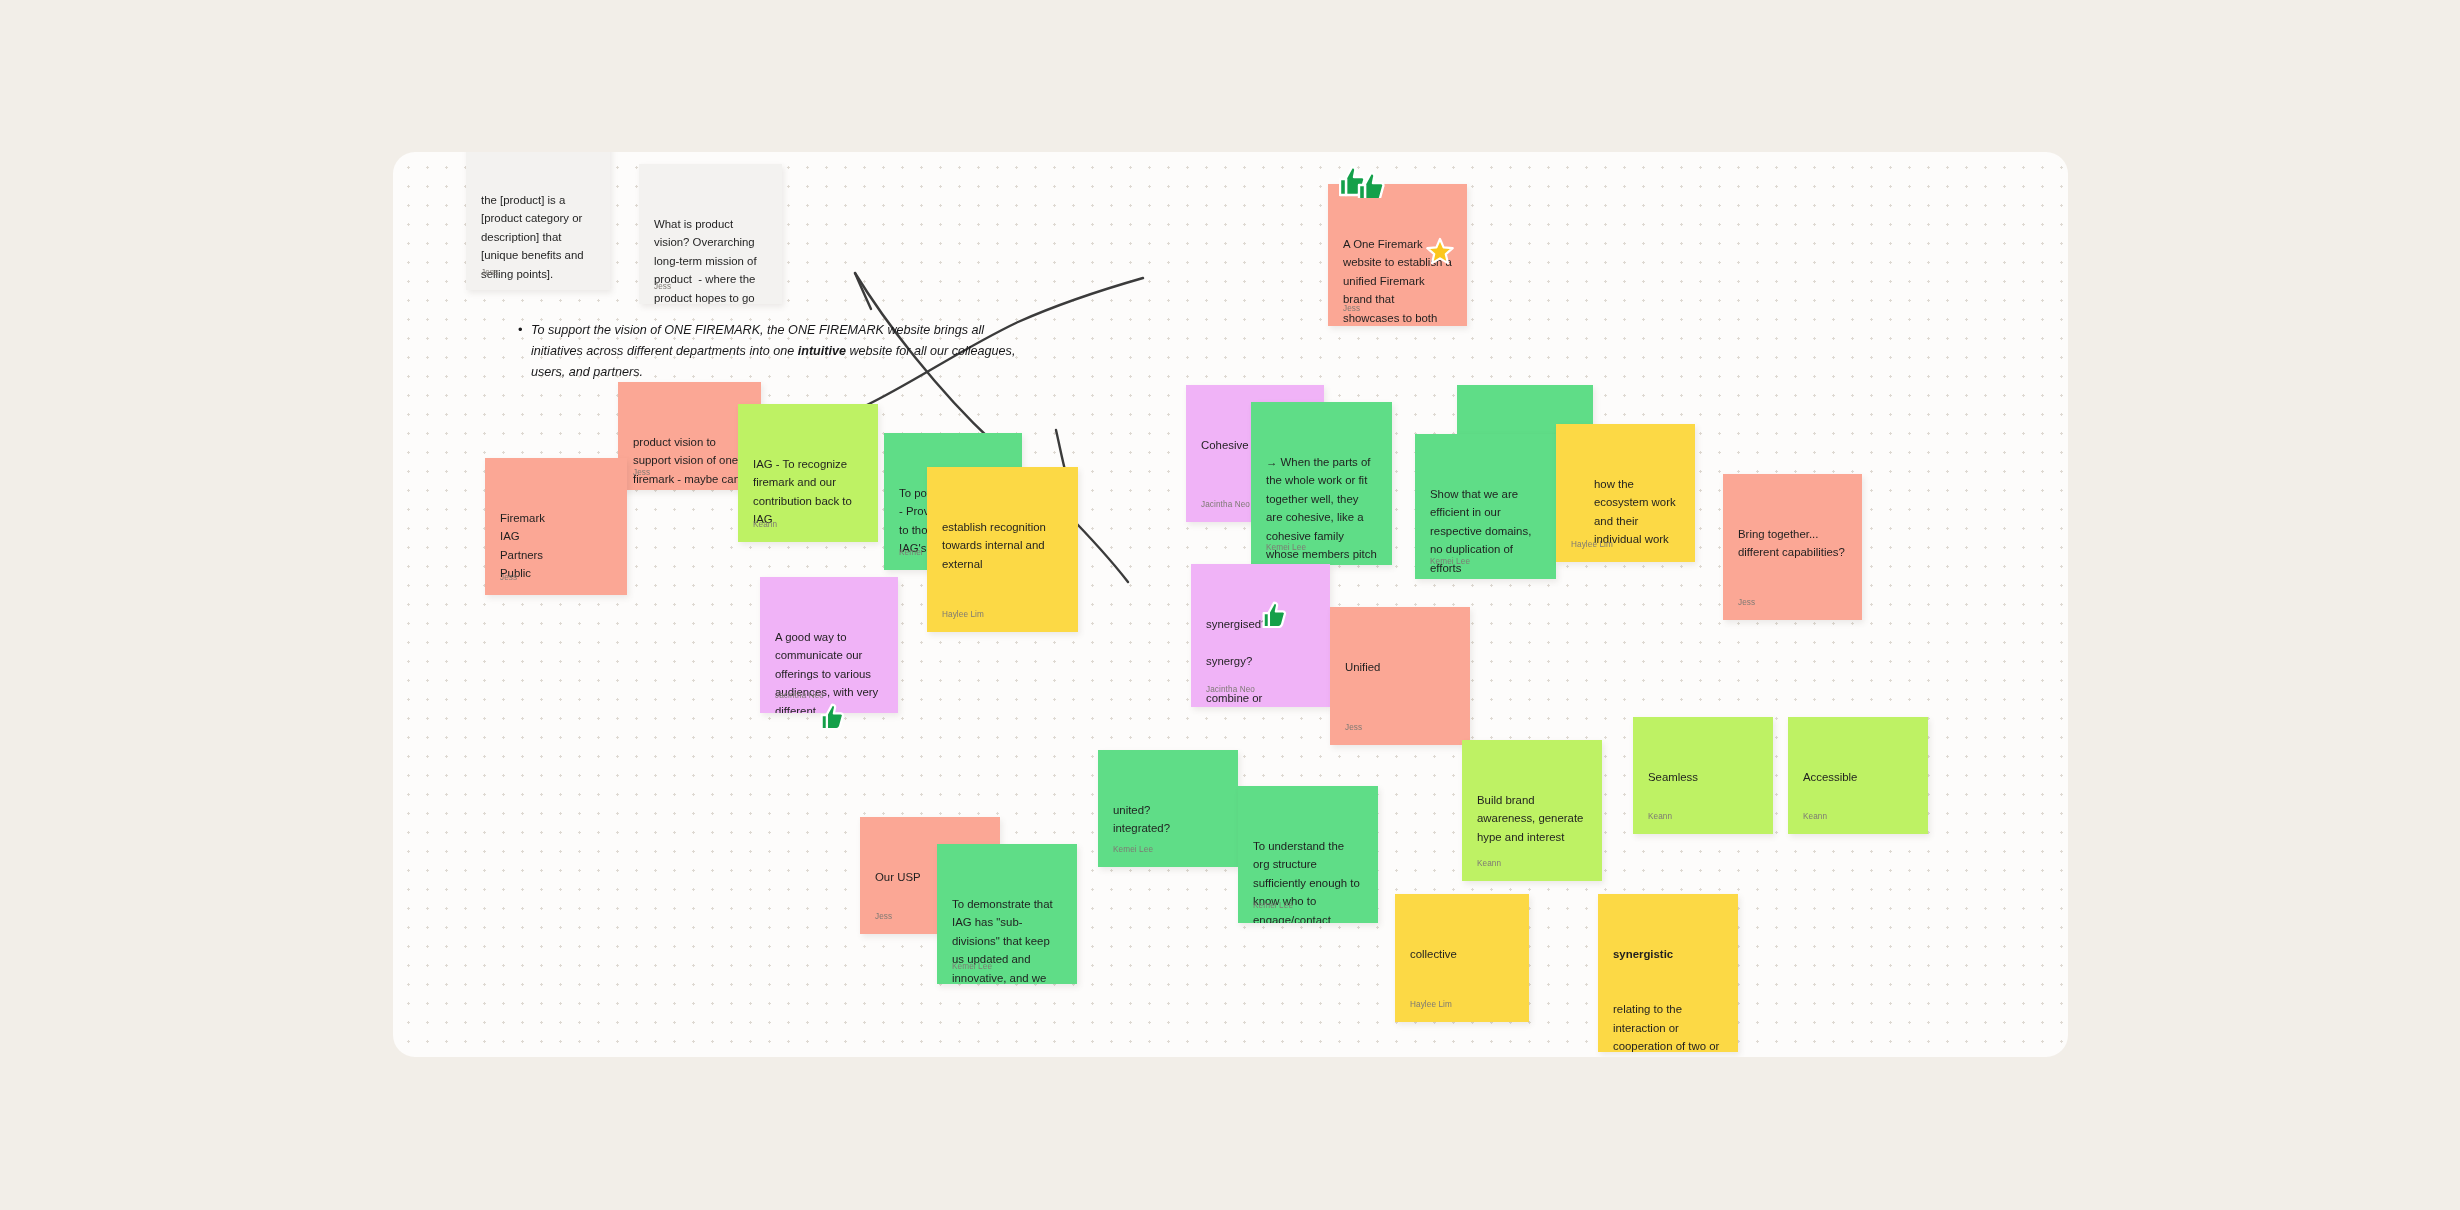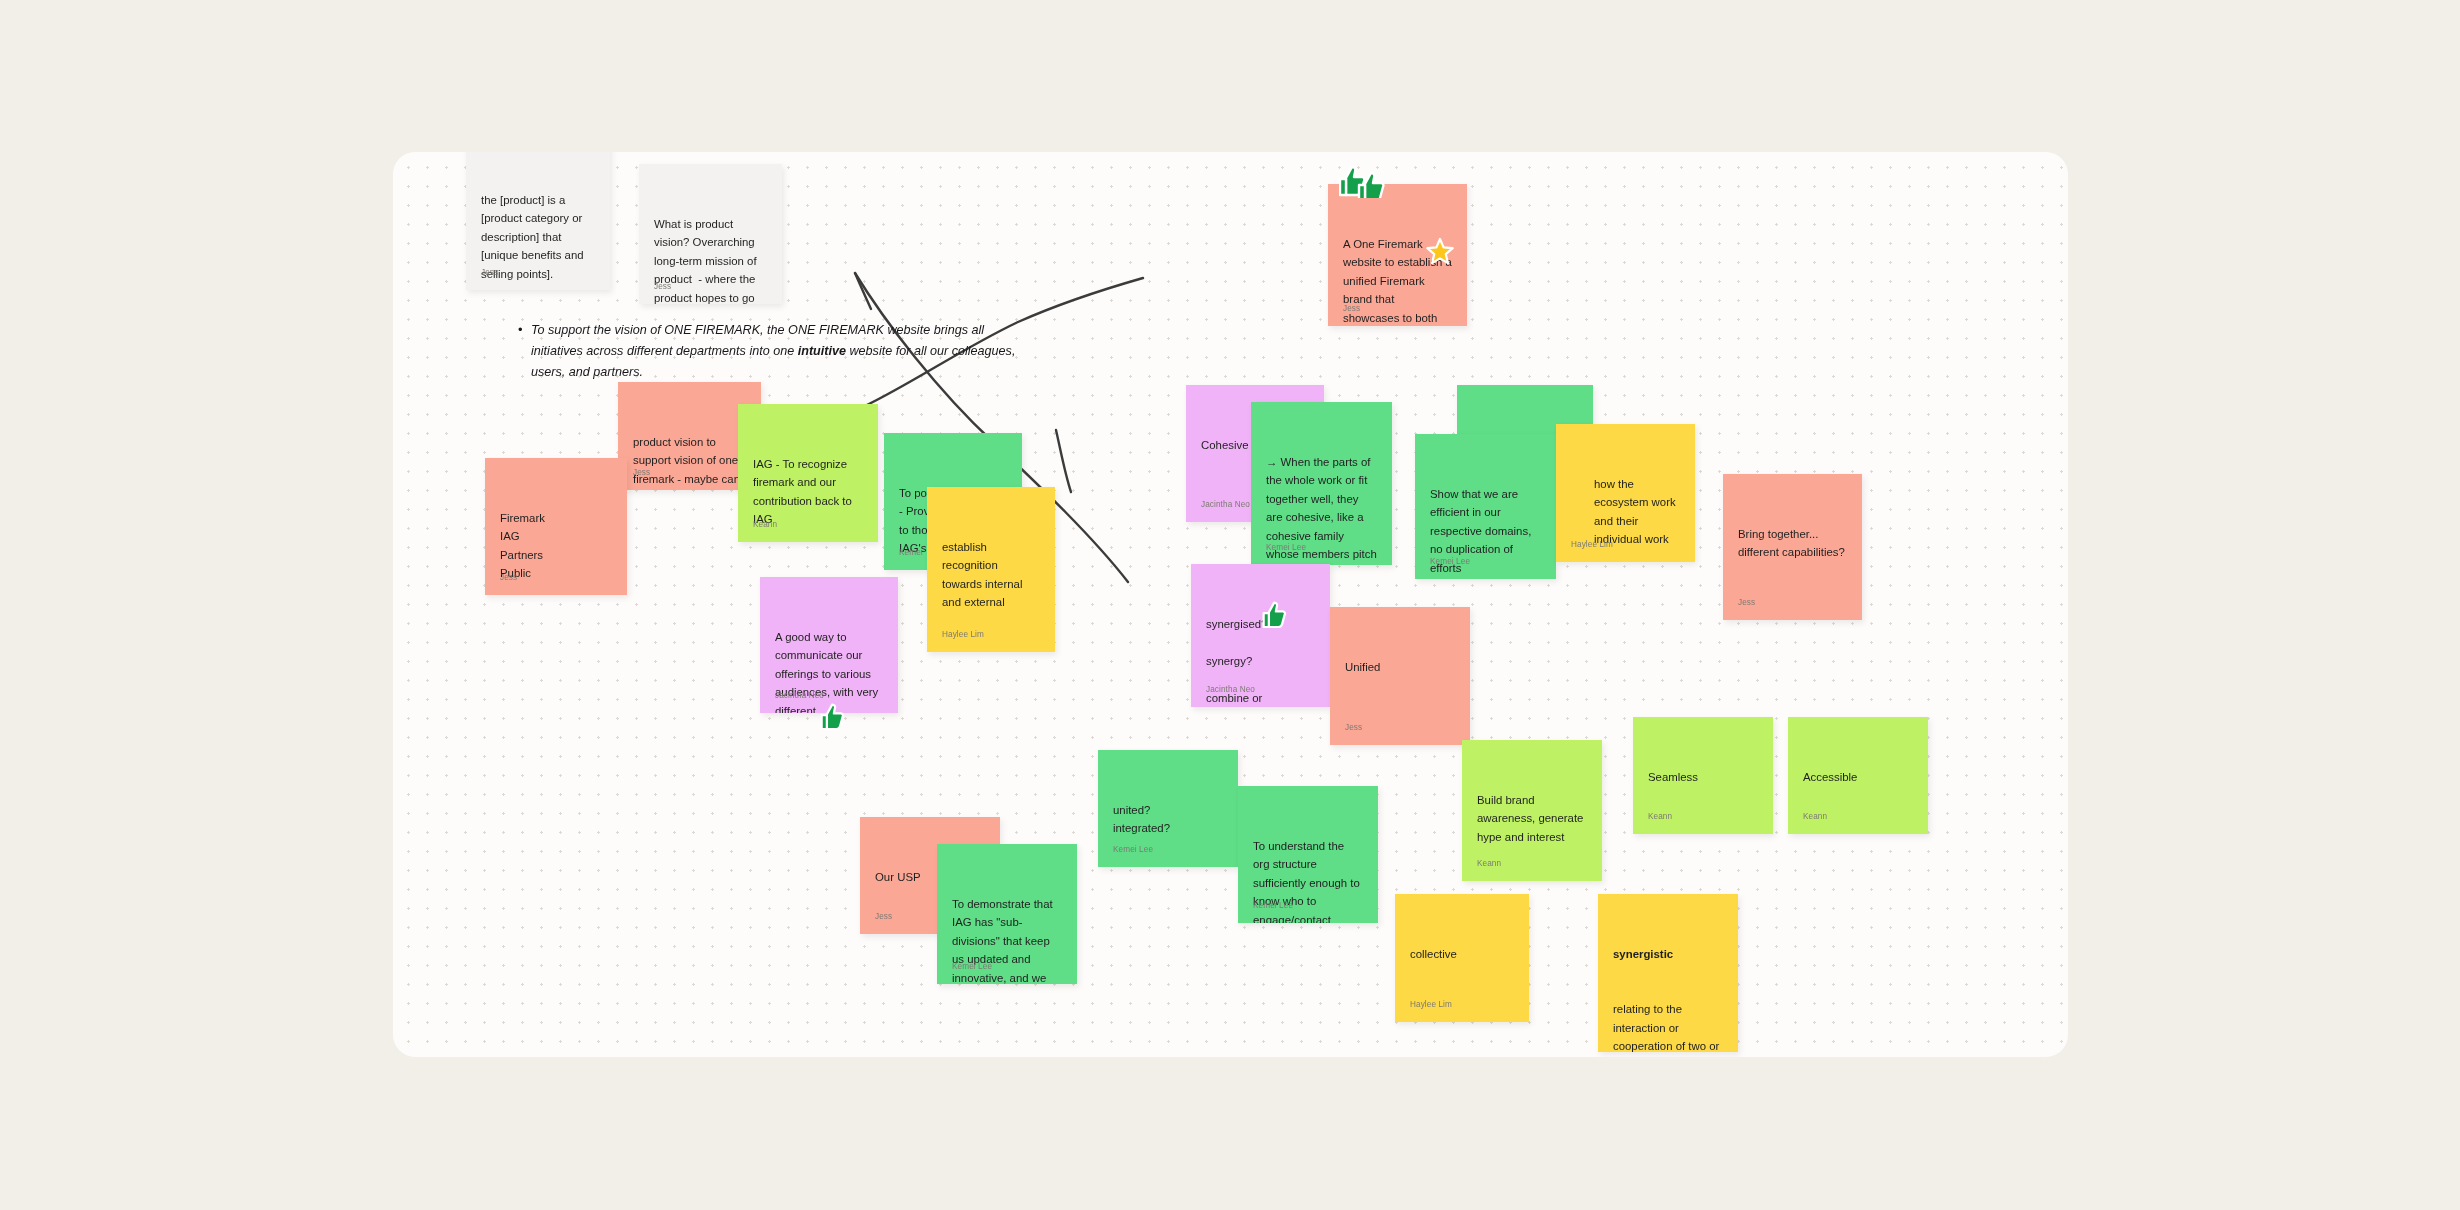--- a/index.html
+++ b/index.html
@@ -149,21 +149,21 @@
   <div class="note blue" style="left:345px; top:252px; width:140px; height:138px;">
     <span class="body">IAG - To recognize firemark and our contribution back to IAG</span>
     <span class="author">Keann</span>
   </div>
 
   <div class="note green" style="left:491px; top:281px; width:138px; height:137px;">
     <span class="body">To potential partners - Provide credibility to those who know IAG's name</span>
     <span class="author">Kemei</span>
   </div>
 
-  <div class="note yellow" style="left:534px; top:315px; width:128px; height:165px;margin-top:20px;">
+  <div class="note yellow" style="left:534px; top:315px; width:151px; height:165px;">
     <span class="body">establish recognition towards internal and external</span>
     <ul style="margin:9px 0 0 14px; padding:0;">
       
       
     </ul>
     <span class="author">Haylee Lim</span>
   </div>
 
   <div class="note lilac" style="left:367px; top:425px; width:138px; height:136px;">
     <span class="body">A good way to communicate our offerings to various audiences, with very different needs/goals?</span>

